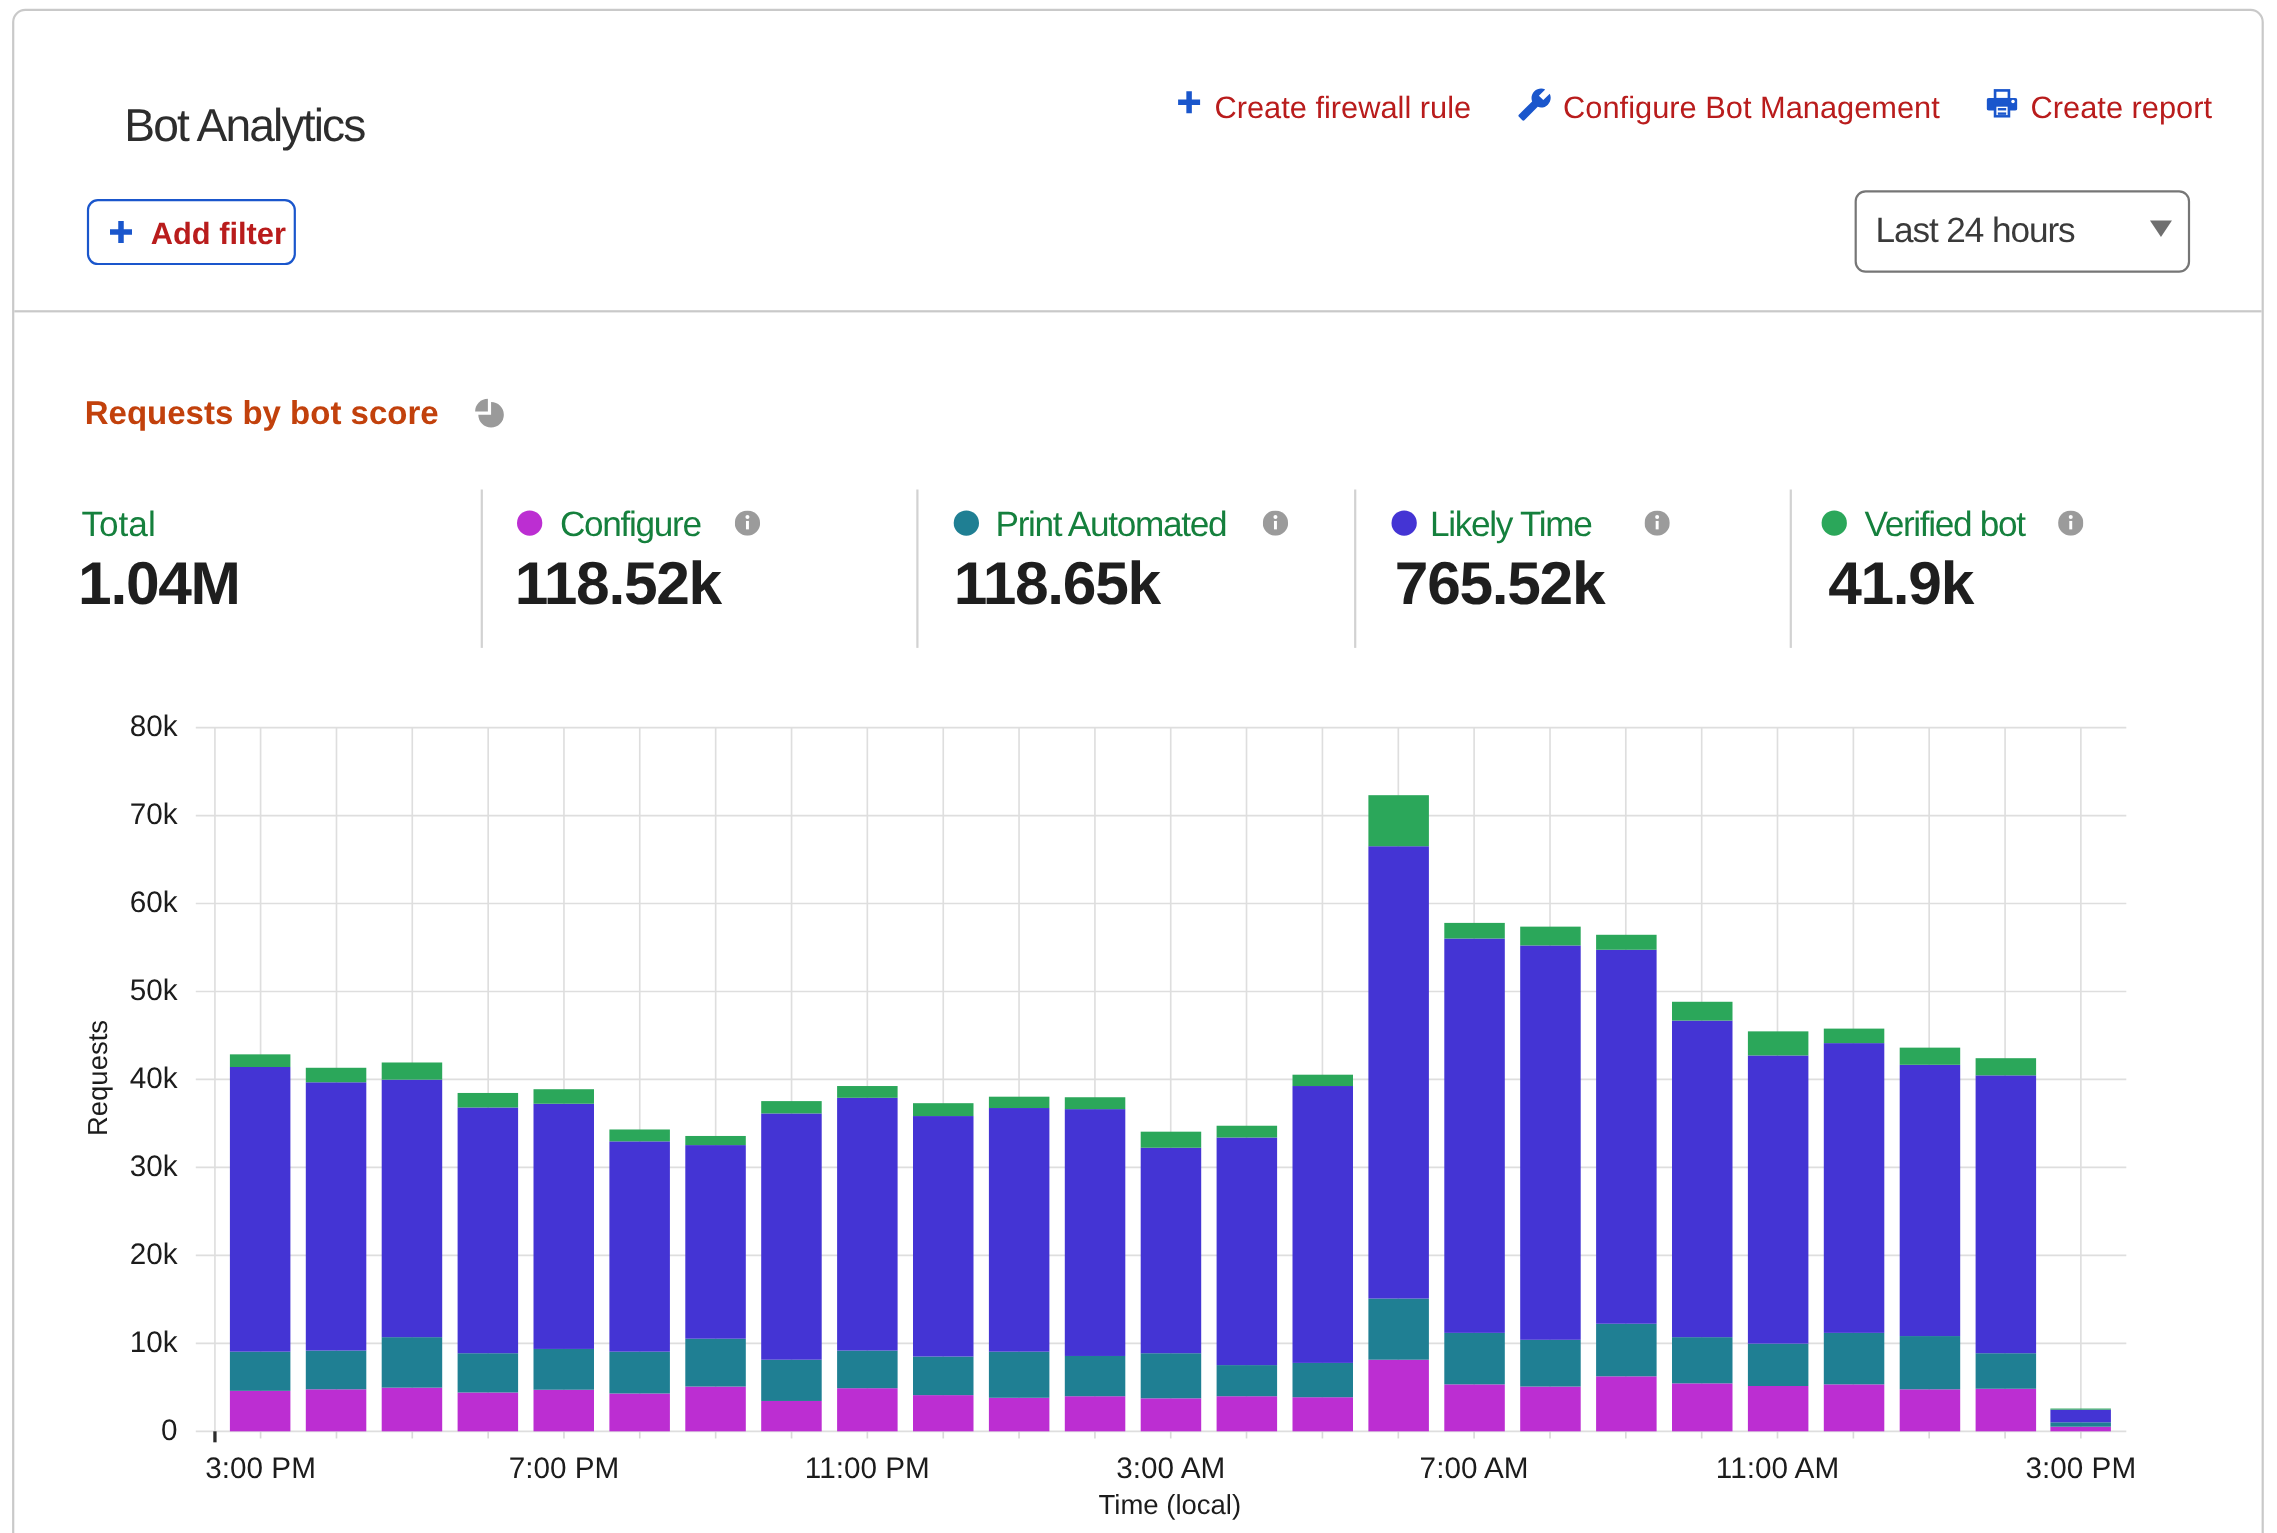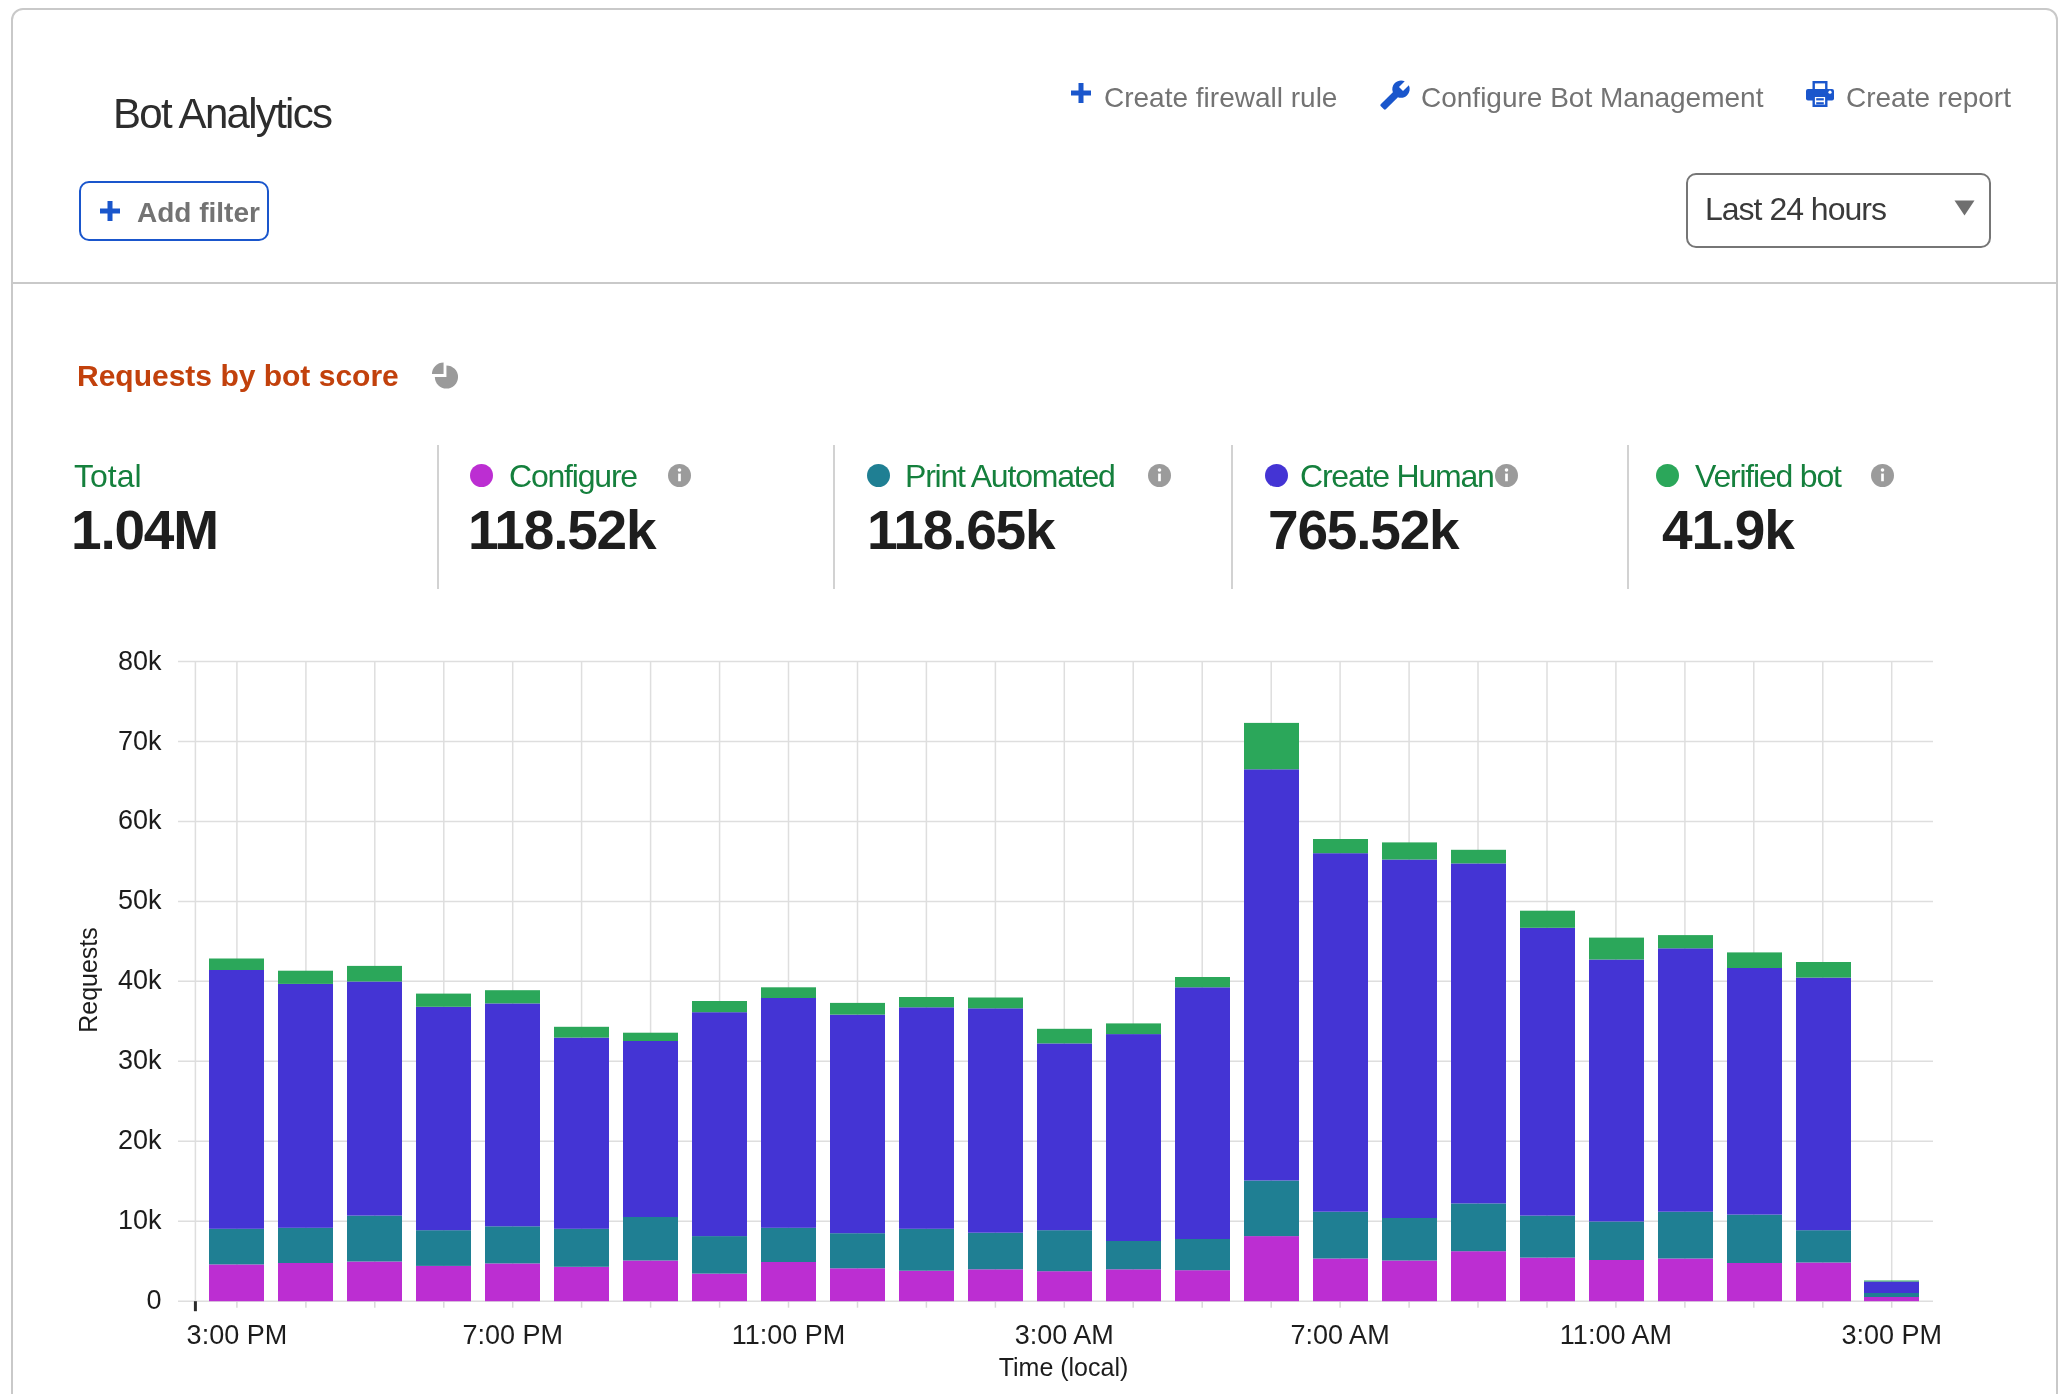--- a/index.html
+++ b/index.html
@@ -1,18 +1,18 @@
 <!DOCTYPE html>
 <html><head>
 <meta charset="utf-8">
 <style>
   * { margin:0; padding:0; box-sizing:border-box; }
   html,body { width:2070px; height:1394px; background:#fff; font-family:"Liberation Sans",sans-serif; overflow:hidden; }
   .abs { position:absolute; }
-  .link { color:#737373; font-size:28px; }
+  .link { color:#b91c1c; font-size:28px; }
   .slabel { font-size:32px; color:#15803d; letter-spacing:-1.2px; }
   .sval { font-size:55px; font-weight:700; color:#1e1e1e; letter-spacing:-1.2px; }
 </style>
 </head>
 <body>
 <div class="abs" style="left:11px; top:8px; width:2047px; height:1500px; border:2px solid #c9c9c9; border-radius:12px;"></div>
 <div class="abs" style="left:13px; top:282px; width:2043px; height:2px; background:#c9c9c9;"></div>
 
 <div class="abs" style="left:75px; top:90px; font-size:42px; font-weight:400; color:#2d2d2d; letter-spacing:-1.7px;margin-left:38px;">Bot Analytics</div>
 
@@ -72,21 +72,21 @@
 <div class="abs" style="left:867px; top:464px; width:23px; height:23px; border-radius:50%; background:#1f7f93;"></div>
 <div class="abs slabel" style="left:905px; top:458px;">Print Automated</div>
 <svg class="abs" width="23" height="23" viewBox="0 0 24 24" style="left:1148px; top:464px;">
     <circle cx="12" cy="12" r="12" fill="#9b9b9b"></circle>
     <rect x="10.6" y="10" width="2.8" height="8" fill="#fff"></rect>
     <circle cx="12" cy="6.3" r="1.9" fill="#fff"></circle>
   </svg>
 <div class="abs sval" style="left:867px; top:498px;">118.65k</div>
 
 <div class="abs" style="left:1265px; top:464px; width:23px; height:23px; border-radius:50%; background:#4434d4;"></div>
-<div class="abs slabel" style="left:1300px; top:458px;">Create Human</div>
+<div class="abs slabel" style="left:1300px; top:458px;">Likely Time</div>
 <svg class="abs" width="23" height="23" viewBox="0 0 24 24" style="left:1495px; top:464px;">
     <circle cx="12" cy="12" r="12" fill="#9b9b9b"></circle>
     <rect x="10.6" y="10" width="2.8" height="8" fill="#fff"></rect>
     <circle cx="12" cy="6.3" r="1.9" fill="#fff"></circle>
   </svg>
 <div class="abs sval" style="left:1268px; top:498px;">765.52k</div>
 
 <div class="abs" style="left:1656px; top:464px; width:23px; height:23px; border-radius:50%; background:#2ba75a;"></div>
 <div class="abs slabel" style="left:1695px; top:458px;">Verified bot</div>
 <svg class="abs" width="23" height="23" viewBox="0 0 24 24" style="left:1871px; top:464px;">

